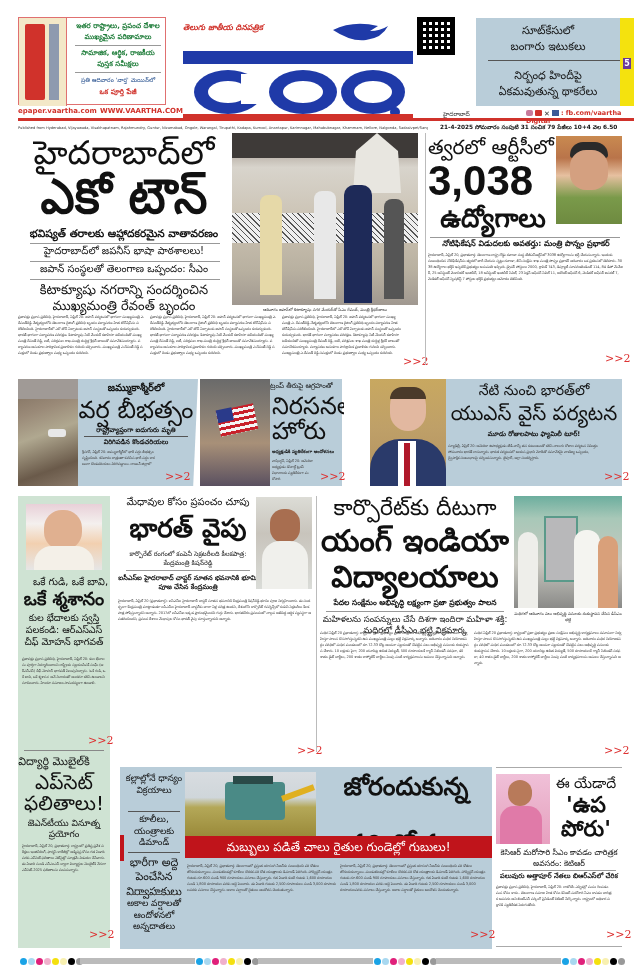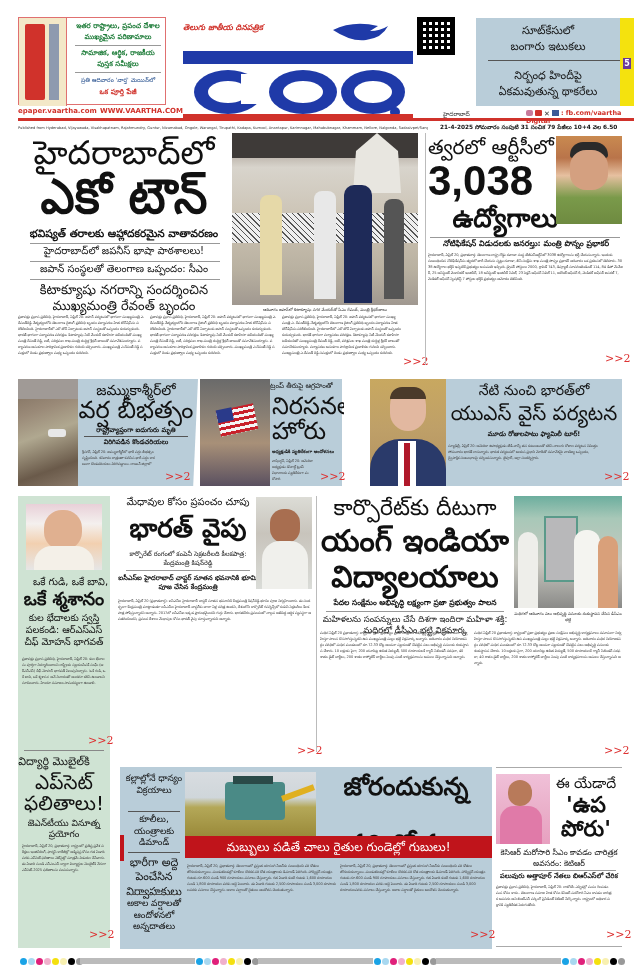--- a/index.html
+++ b/index.html
@@ -127,36 +127,36 @@
 
 <div class="abs bodytext" style="left:18px;top:314px;width:128px;height:50px">ప్రజాపక్షం ప్రధాన ప్రతినిధి, హైదరాబాద్, ఏప్రిల్ 20: జపాన్ పర్యటనలో భాగంగా ముఖ్యమంత్రి ఎ. రేవంత్‌రెడ్డి నేతృత్వంలోని తెలంగాణ రైజింగ్ ప్రతినిధి బృందం పర్యావరణ హిత టౌన్‌షిప్‌ను పరిశీలించింది. హైదరాబాద్‌లో ఎకో టౌన్ ఏర్పాటుకు జపాన్ సంస్థలతో ఒప్పందం కుదుర్చుకుంది. భారత్ భాగంగా పర్యావరణ పరిరక్షణ. కిటాక్యూషు సిటీ మేయర్ కజుహిసా టకేయుచితో ముఖ్యమంత్రి రేవంత్ రెడ్డి, ఐటీ, పరిశ్రమల శాఖ మంత్రి దుద్దిళ్ల శ్రీధర్ బాబుతో సమావేశమయ్యారు. పర్యావరణ అనుకూల పారిశ్రామిక ప్రణాళికల గురించి చర్చించారు. ముఖ్యమంత్రి ఎ.రేవంత్ రెడ్డి సమక్షంలో రెండు ప్రభుత్వాల మధ్య ఒప్పందం కుదిరింది.</div>
 <div class="abs bodytext" style="left:150px;top:314px;width:128px;height:50px">ప్రజాపక్షం ప్రధాన ప్రతినిధి, హైదరాబాద్, ఏప్రిల్ 20: జపాన్ పర్యటనలో భాగంగా ముఖ్యమంత్రి ఎ. రేవంత్‌రెడ్డి నేతృత్వంలోని తెలంగాణ రైజింగ్ ప్రతినిధి బృందం పర్యావరణ హిత టౌన్‌షిప్‌ను పరిశీలించింది. హైదరాబాద్‌లో ఎకో టౌన్ ఏర్పాటుకు జపాన్ సంస్థలతో ఒప్పందం కుదుర్చుకుంది. భారత్ భాగంగా పర్యావరణ పరిరక్షణ. కిటాక్యూషు సిటీ మేయర్ కజుహిసా టకేయుచితో ముఖ్యమంత్రి రేవంత్ రెడ్డి, ఐటీ, పరిశ్రమల శాఖ మంత్రి దుద్దిళ్ల శ్రీధర్ బాబుతో సమావేశమయ్యారు. పర్యావరణ అనుకూల పారిశ్రామిక ప్రణాళికల గురించి చర్చించారు. ముఖ్యమంత్రి ఎ.రేవంత్ రెడ్డి సమక్షంలో రెండు ప్రభుత్వాల మధ్య ఒప్పందం కుదిరింది.</div>
 <div class="abs bodytext" style="left:282px;top:314px;width:120px;height:50px">ప్రజాపక్షం ప్రధాన ప్రతినిధి, హైదరాబాద్, ఏప్రిల్ 20: జపాన్ పర్యటనలో భాగంగా ముఖ్యమంత్రి ఎ. రేవంత్‌రెడ్డి నేతృత్వంలోని తెలంగాణ రైజింగ్ ప్రతినిధి బృందం పర్యావరణ హిత టౌన్‌షిప్‌ను పరిశీలించింది. హైదరాబాద్‌లో ఎకో టౌన్ ఏర్పాటుకు జపాన్ సంస్థలతో ఒప్పందం కుదుర్చుకుంది. భారత్ భాగంగా పర్యావరణ పరిరక్షణ. కిటాక్యూషు సిటీ మేయర్ కజుహిసా టకేయుచితో ముఖ్యమంత్రి రేవంత్ రెడ్డి, ఐటీ, పరిశ్రమల శాఖ మంత్రి దుద్దిళ్ల శ్రీధర్ బాబుతో సమావేశమయ్యారు. పర్యావరణ అనుకూల పారిశ్రామిక ప్రణాళికల గురించి చర్చించారు. ముఖ్యమంత్రి ఎ.రేవంత్ రెడ్డి సమక్షంలో రెండు ప్రభుత్వాల మధ్య ఒప్పందం కుదిరింది.</div>
 <div class="more" style="left:403px;top:355px">&gt;&gt;2</div>
 
 <div class="abs" style="left:425px;top:133px;width:1px;height:232px;background:#bbb"></div>
 
 <div class="abs hd" style="left:428px;top:137px;width:130px;font-size:20px;font-weight:normal;text-align:left">త్వరలో ఆర్టీసీలో</div>
 <div class="abs hd" style="left:428px;top:160px;width:130px;font-size:42px;font-weight:900;text-align:left;font-family:'Liberation Sans',sans-serif">3,038</div>
-<div class="abs hd" style="left:428px;top:205px;width:130px;font-size:26px;font-weight:bold;text-align:right">ఉద్యోగాలు</div>
+<div class="abs hd" style="left:428px;top:205px;width:130px;font-size:26px;font-weight:bold;text-align:center">ఉద్యోగాలు</div>
 <div class="img" style="left:556px;top:136px;width:66px;height:88px;background:linear-gradient(180deg,#c98a50 0%,#b9744a 25%,#e6c0a0 45%,#7a9a4a 70%,#6e8a40 100%)">
   <div class="abs" style="left:14px;top:6px;width:38px;height:16px;background:#2a2a2a;border-radius:18px 18px 4px 4px"></div>
   <div class="abs" style="left:14px;top:14px;width:38px;height:40px;background:#d4a080;border-radius:16px"></div>
 </div>
 <div class="rule" style="left:430px;top:237px;width:190px"></div>
-<div class="abs hd" style="left:428px;top:240px;width:196px;font-size:7.8px;font-weight:bold">నోటిఫికేషన్ విడుదలకు జనరల్తు: మంత్రి పొన్నం ప్రభాకర్</div>
+<div class="abs hd" style="left:428px;top:240px;width:196px;font-size:7.8px;font-weight:bold">నోటిఫికేషన్ విడుదలకు అవతర్తు: మంత్రి పొన్నం ప్రభాకర్</div>
 <div class="abs bodytext" style="left:428px;top:252px;width:196px;height:110px">హైదరాబాద్, ఏప్రిల్ 20, ప్రభాతవార్త: తెలంగాణ రాష్ట్ర రోడ్డు రవాణా సంస్థ టీజీఎస్ఆర్టీసీలో 3038 ఉద్యోగాలను భర్తీ చేయనున్నారు. ఇందుకు సంబంధించిన నోటిఫికేషన్‌ను త్వరలో జారీ చేయను న్నట్లు రవాణా, బీసీ సంక్షేమ శాఖ మంత్రి పొన్నం ప్రభాకర్ ఆదివారం ఒక ప్రకటనలో తెలిపారు. 3038 ఉద్యోగాల భర్తీకి ఇప్పటికే ప్రభుత్వం అనుమతి ఇచ్చింది. డ్రైవర్ పోస్టులు 2000, శ్రామిక్ 743, డిప్యూటీ సూపరింటెండెంట్ 114, 84 డిపో మేనేజర్, 25 అసిస్టెంట్ మెకానికల్ ఇంజినీర్, 18 అసిస్టెంట్ ఇంజినీర్ సివిల్, 23 సెక్షన్ ఆఫీసర్ సివిల్ 11, అకౌంట్ ఆఫీసర్ 6, మెడికల్ ఆఫీసర్ జనరల్ 7, మెడికల్ ఆఫీసర్ స్పెషలిస్ట్ 7 పోస్టుల భర్తీకి ప్రభుత్వం ఆమోదం తెలిపింది.</div>
 <div class="more" style="left:605px;top:352px">&gt;&gt;2</div>
 
 <div class="img" style="left:18px;top:379px;width:60px;height:107px;background:linear-gradient(160deg,#7a6a5a 0%,#9a8a78 30%,#b0a890 50%,#6a5a4a 80%,#8a7a6a 100%)">
   <div class="abs" style="left:0;top:0;width:60px;height:20px;background:#a09a96"></div>
   <div class="abs" style="left:30px;top:50px;width:18px;height:8px;background:#e8e8e8;border-radius:3px"></div>
 </div>
 <div class="panel" style="left:78px;top:379px;width:120px;height:107px;background:#b9cdd9;clip-path:polygon(0 0,100% 0,96% 100%,0 100%)"></div>
-<div class="abs hd" style="left:78px;top:383px;width:116px;font-size:14px;font-weight:normal">జమ్ముకాశ్మీర్‌లో</div>
+<div class="abs hd" style="left:78px;top:383px;width:116px;font-size:10px;font-weight:bold">జమ్ముకాశ్మీర్‌లో</div>
 <div class="abs hd" style="left:78px;top:398px;width:116px;font-size:24px;font-weight:normal">వర్ష బీభత్సం</div>
 <div class="abs hd" style="left:78px;top:427px;width:116px;font-size:6.5px;font-weight:bold">రాష్ట్రవ్యాప్తంగా ఐదుగురు మృతి</div>
 <div class="rule" style="left:84px;top:436px;width:104px;background:#555"></div>
 <div class="abs hd" style="left:78px;top:439px;width:116px;font-size:6.5px;font-weight:bold">విరిగిపడిన కొండచరియలు</div>
 <div class="abs bodytext" style="left:82px;top:449px;width:80px;height:36px">శ్రీనగర్, ఏప్రిల్ 20: జమ్ముకాశ్మీర్‌లో భారీ వర్షం బీభత్సం సృష్టించింది. శనివారం రాత్రంతా కురిసిన భారీ వర్షం కారణంగా కొండచరియలు విరిగిపడ్డాయి. రాంబన్ జిల్లాలో</div>
 <div class="more" style="left:165px;top:470px">&gt;&gt;2</div>
 
 <div class="img" style="left:200px;top:379px;width:70px;height:107px;background:linear-gradient(180deg,#6a6a6a 0%,#8a8074 35%,#a89078 60%,#5a5060 100%)">
   <div class="abs" style="left:18px;top:28px;width:38px;height:26px;background:repeating-linear-gradient(0deg,#c8202a 0 3px,#f4f4f4 3px 6px);transform:rotate(-12deg)"></div>
   <div class="abs" style="left:18px;top:28px;width:16px;height:13px;background:#2a3a8a;transform:rotate(-12deg);transform-origin:100% 100%"></div>

